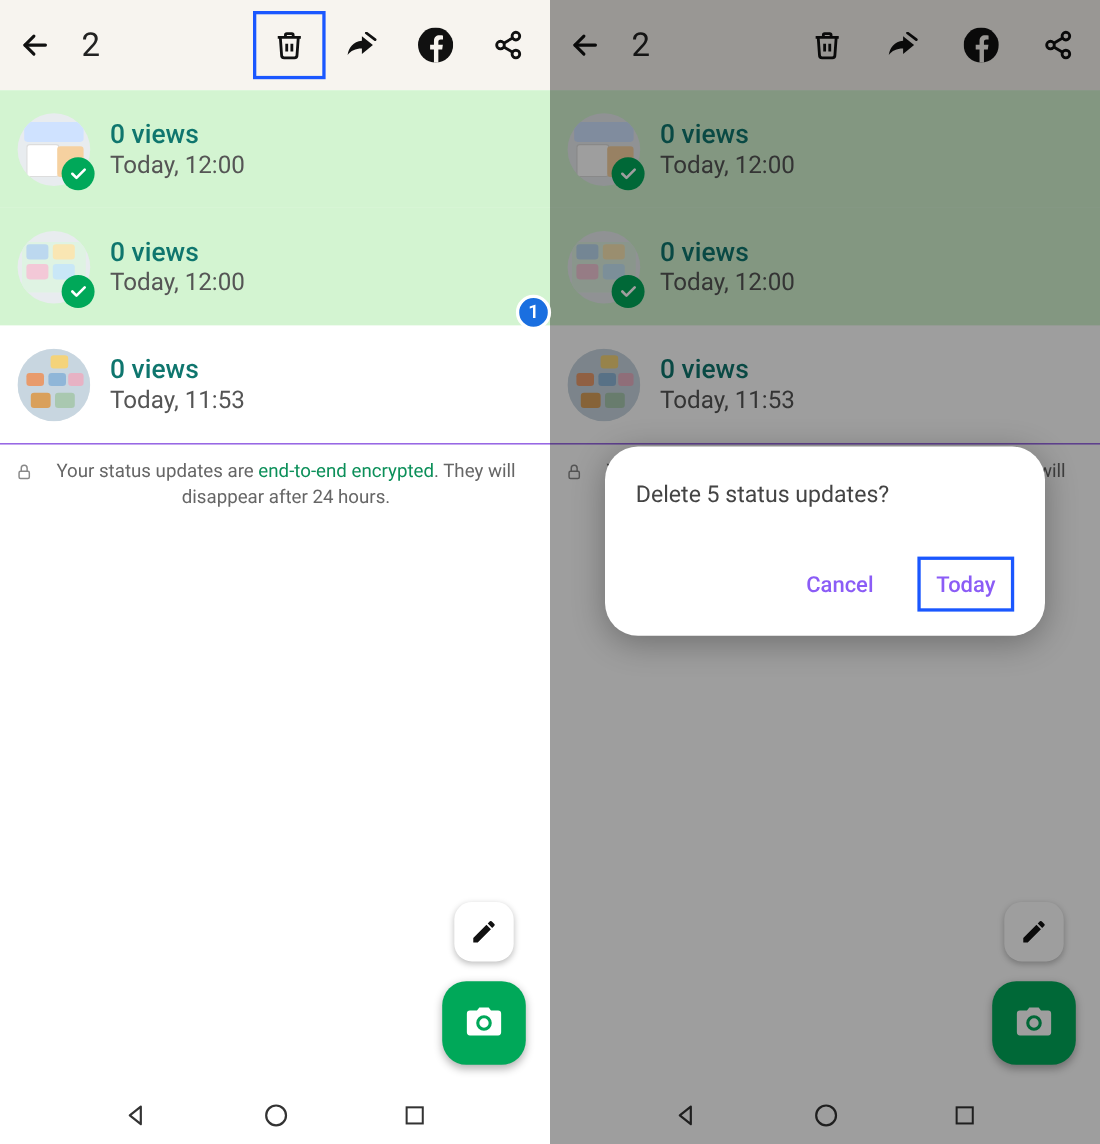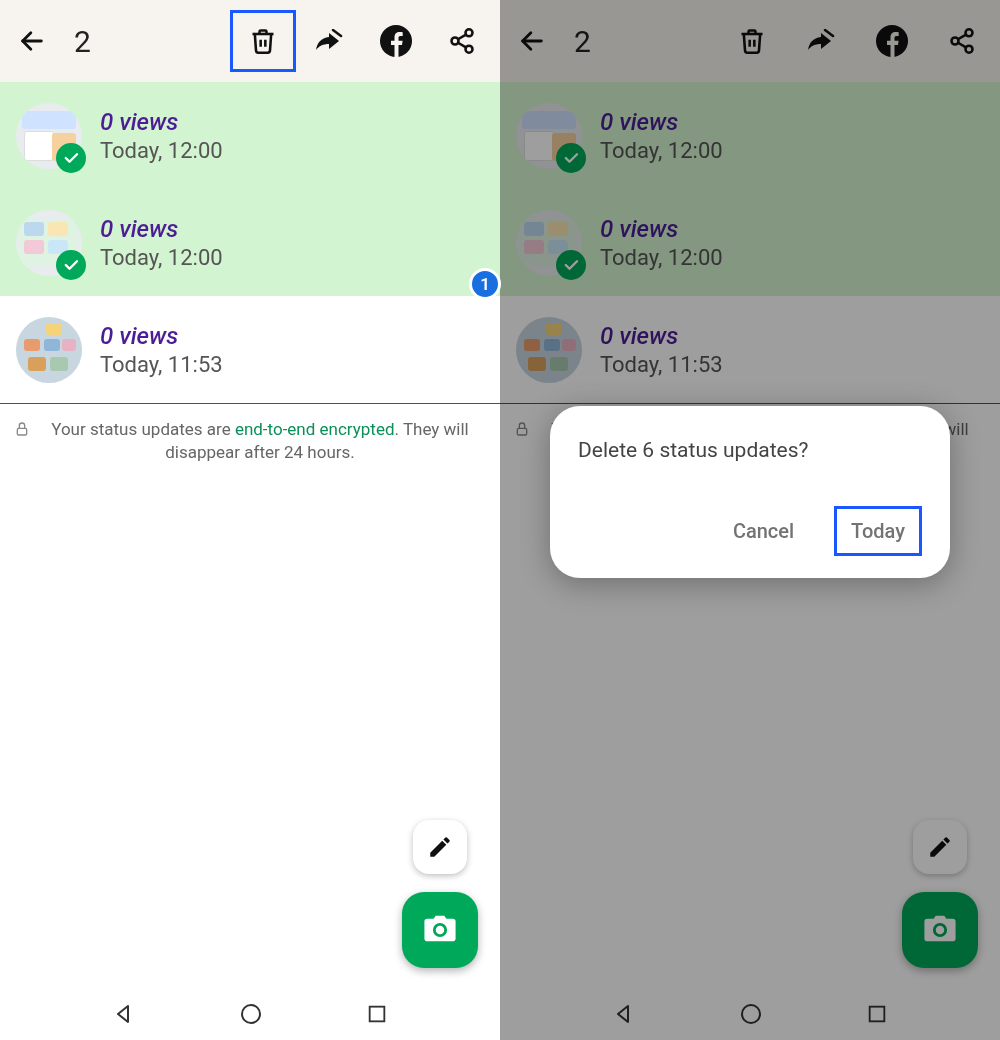--- a/index.html
+++ b/index.html
@@ -43,21 +43,21 @@
     background:#fff;
   }
   .status-item.selected { background:#d3f4d1; }
   .thumb-wrap { position:relative; width:66px; height:66px; }
   .thumb { width:66px; height:66px; border-radius:50%; background:#e8ecef; position:relative; overflow:hidden; }
   .thumb .blob { position:absolute; border-radius:3px; }
   .check-badge {
     position:absolute; right:-4px; bottom:-4px; width:30px; height:30px;
     background:#00a859; border-radius:50%; display:flex; align-items:center; justify-content:center;
   }
-  .status-text .views { font-size:24px; color:#4c1d95; font-weight:500;font-style:italic; }
+  .status-text .views { font-size:24px; color:#0f766e; font-weight:500; }
   .status-text .time { font-size:22px; color:#555; margin-top:2px; }
   .enc-note {
     border-top:1px solid #6d28d9;
     padding: 14px 20px 14px 14px;
     display:flex;
     gap:10px;
     align-items:flex-start;
     font-size:17px;
     color:#666;
     text-align:center;
@@ -111,21 +111,21 @@
     left:50%; transform:translateX(-50%);
     top: 406px;
     width: 400px;
     background:#fff;
     border-radius:30px;
     padding: 32px 28px 22px 28px;
     box-shadow:0 6px 30px rgba(0,0,0,0.3);
   }
   .dialog .msg { font-size:21px; color:#444; }
   .dialog .btn-row { display:flex; justify-content:flex-end; gap:28px; margin-top:44px; align-items:center;}
-  .dialog .btn { font-size:20px; color:#737373; font-weight:500; padding:8px 12px; cursor:pointer; }
+  .dialog .btn { font-size:20px; color:#8b5cf6; font-weight:500; padding:8px 12px; cursor:pointer; }
   .dialog .btn.hl { border:3px solid #1a57ff; padding:10px 14px; }
   svg { display:block; }
 </style>
 </head>
 <body>
 
 <div class="screen">
   <div class="topbar">
     <div class="back icon-btn">
       <svg width="28" height="28" viewBox="0 0 24 24" fill="none" stroke="#111" stroke-width="2.4" stroke-linecap="round" stroke-linejoin="round">
@@ -418,19 +418,19 @@
     <div>
       <svg width="22" height="22" viewBox="0 0 24 24" fill="none" stroke="#333" stroke-width="2">
           <rect x="4" y="4" width="16" height="16"></rect>
         </svg>
     </div>
   </div>
 
   <div class="dim-overlay"></div>
 
   <div class="dialog">
-    <div class="msg">Delete 6 status updates?</div>
+    <div class="msg">Delete 5 status updates?</div>
     <div class="btn-row">
       <div class="btn">Cancel</div>
       <div class="btn hl">Today</div>
     </div>
   </div>
 </div>
 
 </body></html>

